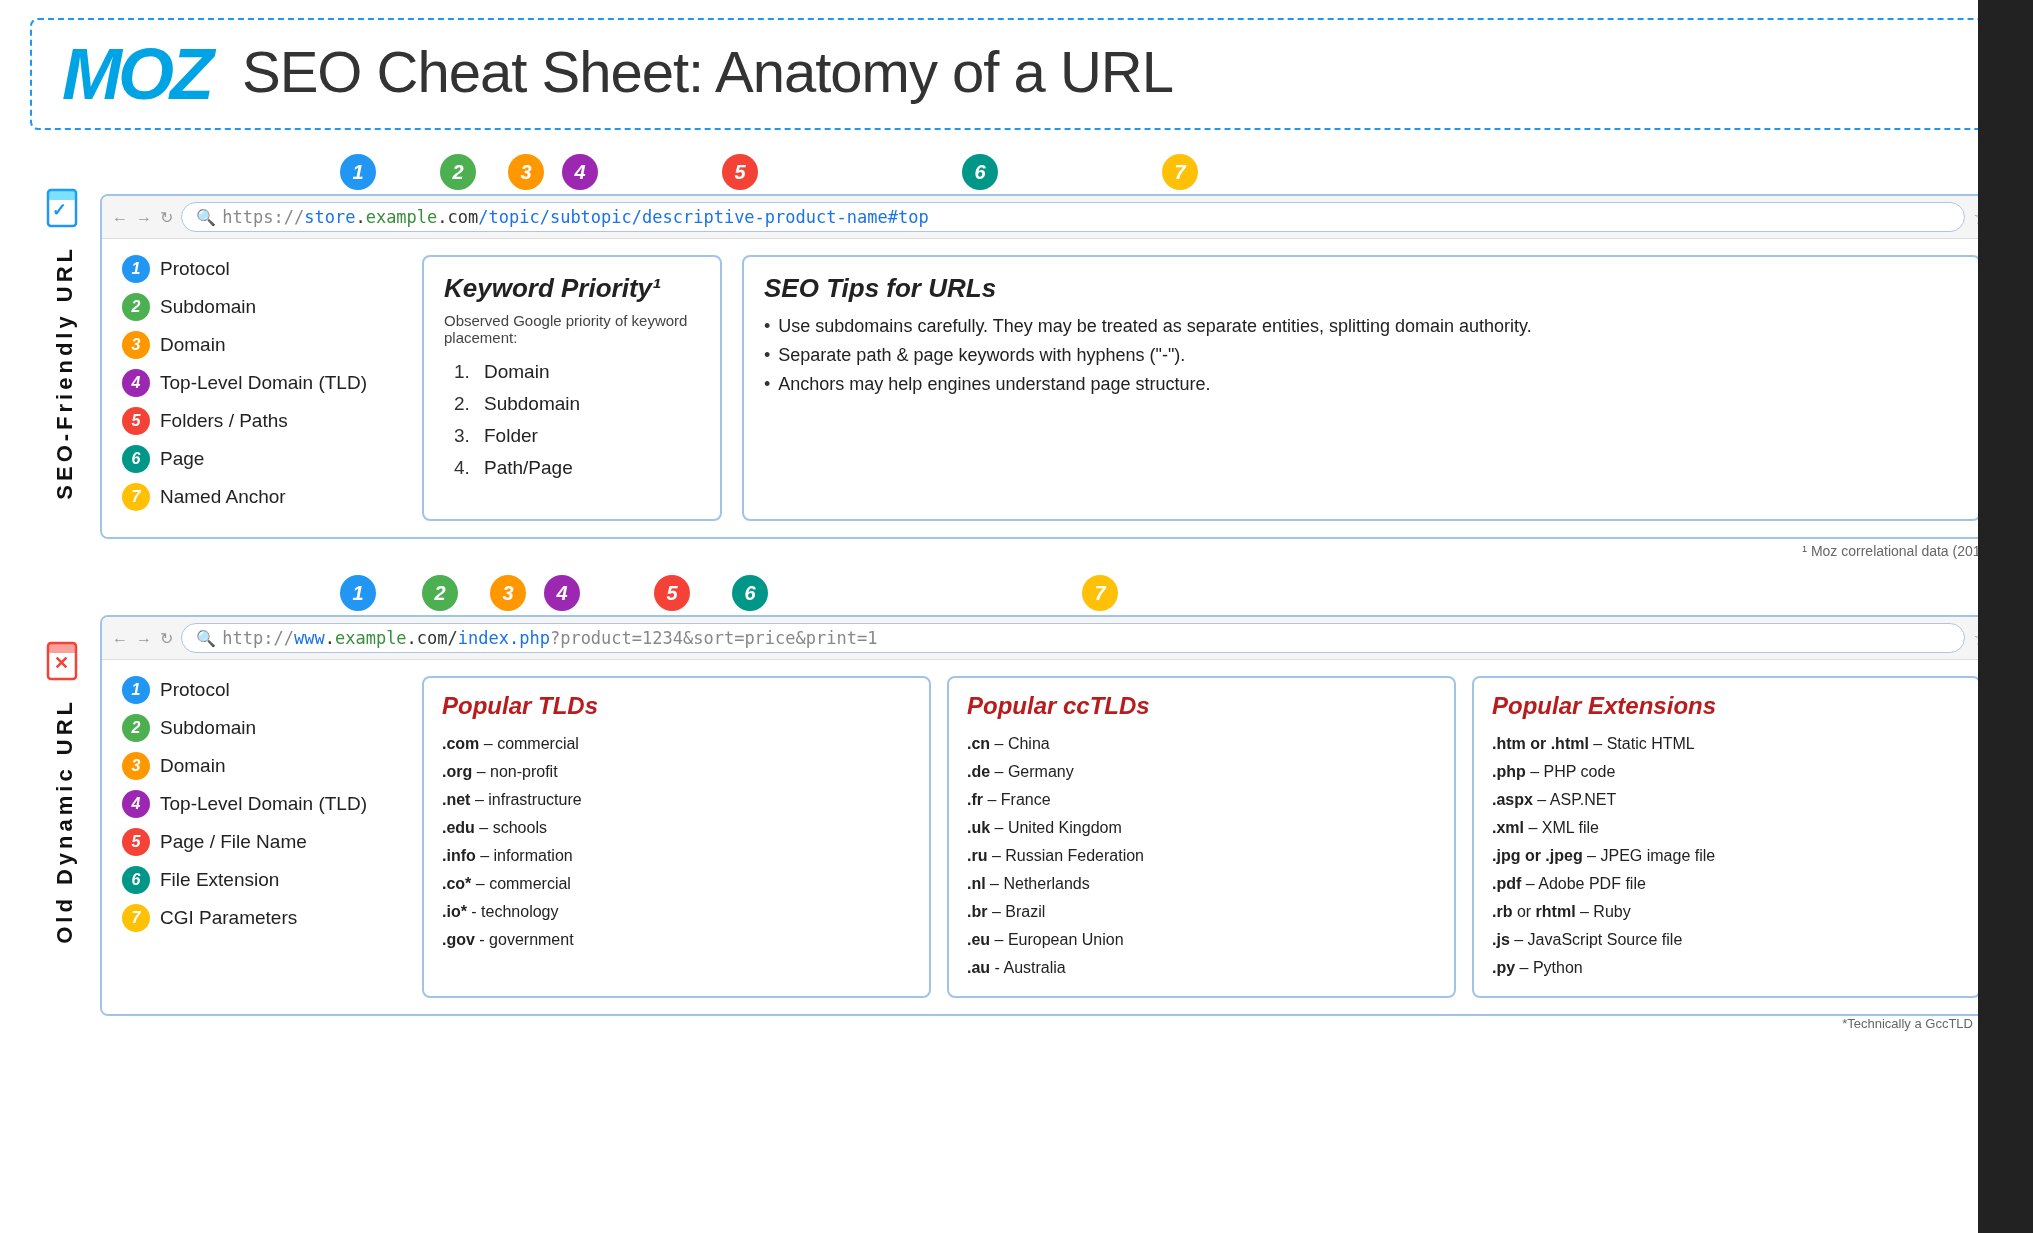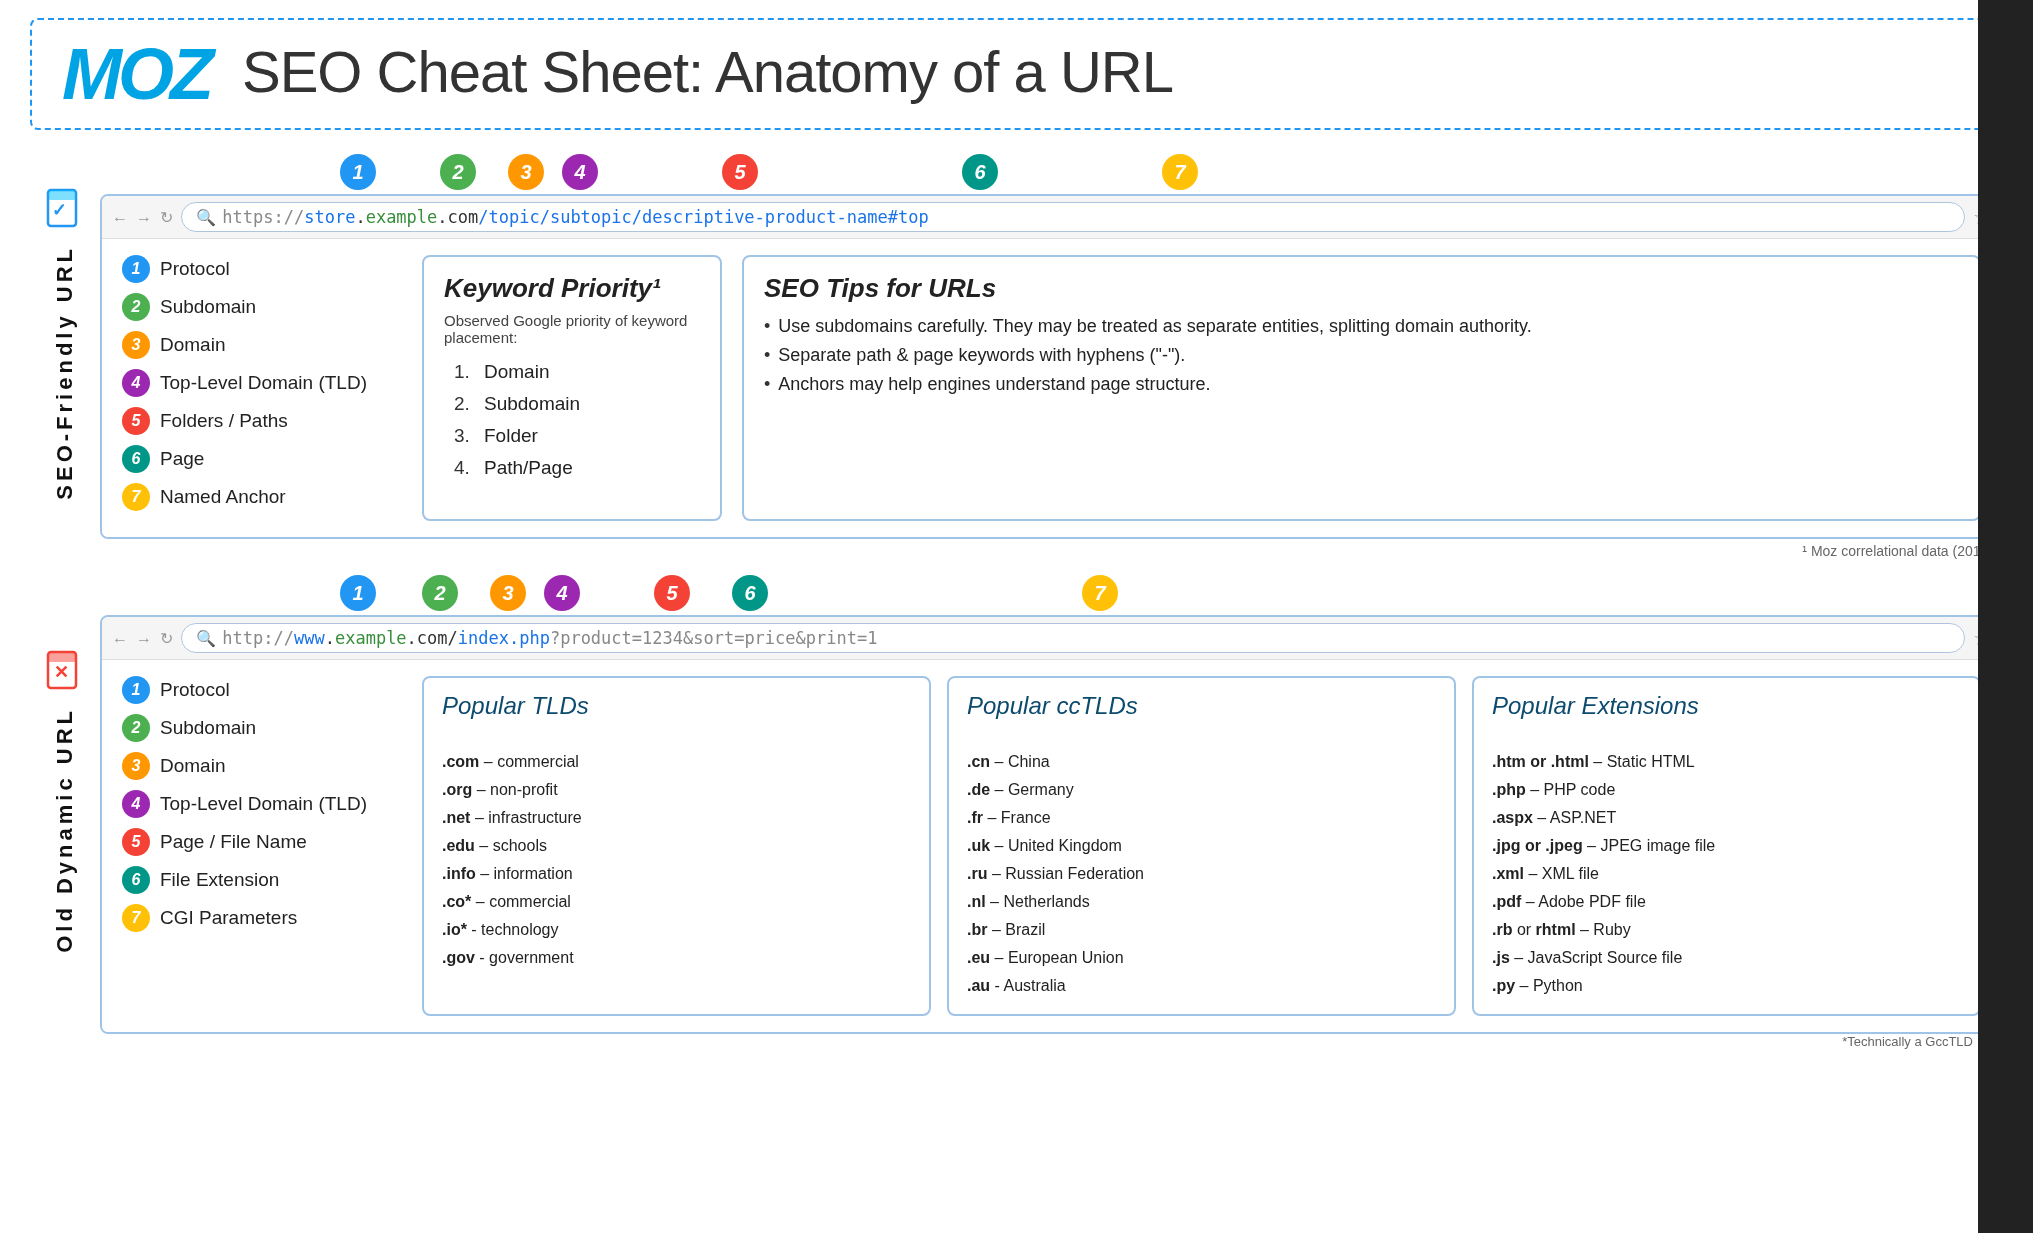--- a/index.html
+++ b/index.html
@@ -226,24 +226,24 @@
     .bottom-box {
       border: 2px solid #a0c4e8;
       border-radius: 8px;
       padding: 14px 18px;
       background: #fff;
       flex: 1;
     }
 
     .bottom-box-title {
       font-size: 24px;
-      font-weight: 400;
+      font-weight: 700;
       font-style: italic;
-      color: #0c4a6e;
-      margin-bottom: 28px;
+      color: #b91c1c;
+      margin-bottom: 10px;
     }
 
     .bottom-box-item {
       font-size: 16px;
       color: #222;
       padding: 2px 0;
       line-height: 1.5;
     }
 
     .bottom-box-item b {
@@ -522,22 +522,22 @@
               <div class="bottom-box-item"><b>.br</b> – Brazil</div>
               <div class="bottom-box-item"><b>.eu</b> – European Union</div>
               <div class="bottom-box-item"><b>.au</b> - Australia</div>
             </div>
 
             <div class="bottom-box">
               <div class="bottom-box-title">Popular Extensions</div>
               <div class="bottom-box-item"><b>.htm or .html</b> – Static HTML</div>
               <div class="bottom-box-item"><b>.php</b> – PHP code</div>
               <div class="bottom-box-item"><b>.aspx</b> – ASP.NET</div>
+              <div class="bottom-box-item"><b>.xml</b> – XML file</div>
               <div class="bottom-box-item"><b>.jpg or .jpeg</b> – JPEG image file</div>
-              <div class="bottom-box-item"><b>.xml</b> – XML file</div>
               <div class="bottom-box-item"><b>.pdf</b> – Adobe PDF file</div>
               <div class="bottom-box-item"><b>.rb</b> or <b>rhtml</b> – Ruby</div>
               <div class="bottom-box-item"><b>.js</b> – JavaScript Source file</div>
               <div class="bottom-box-item"><b>.py</b> – Python</div>
             </div>
           </div>
         </div>
       </div>
     </div>
   </div>

